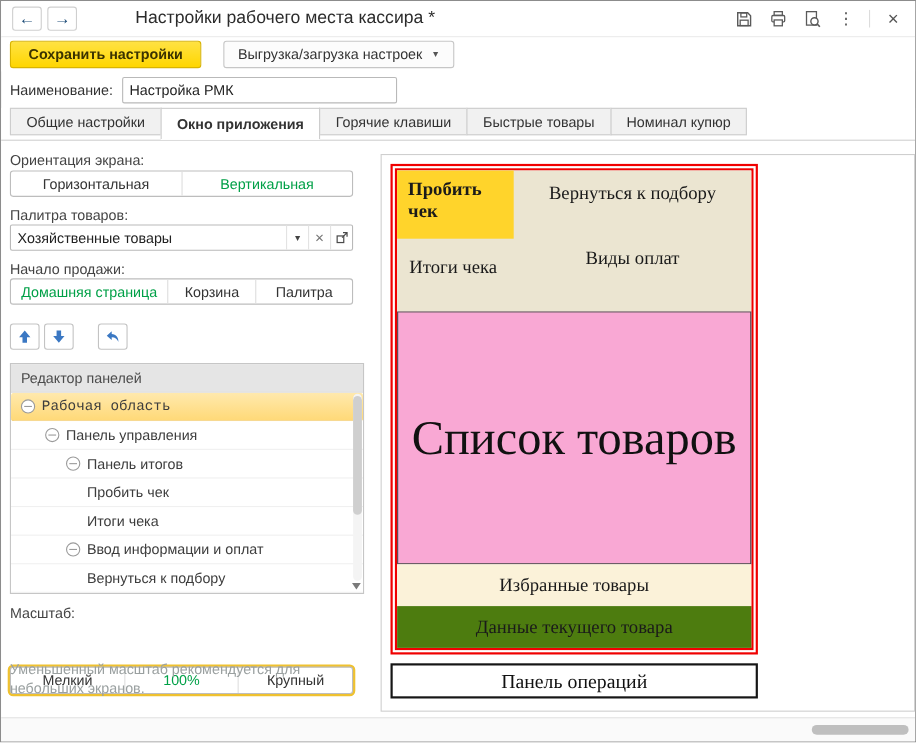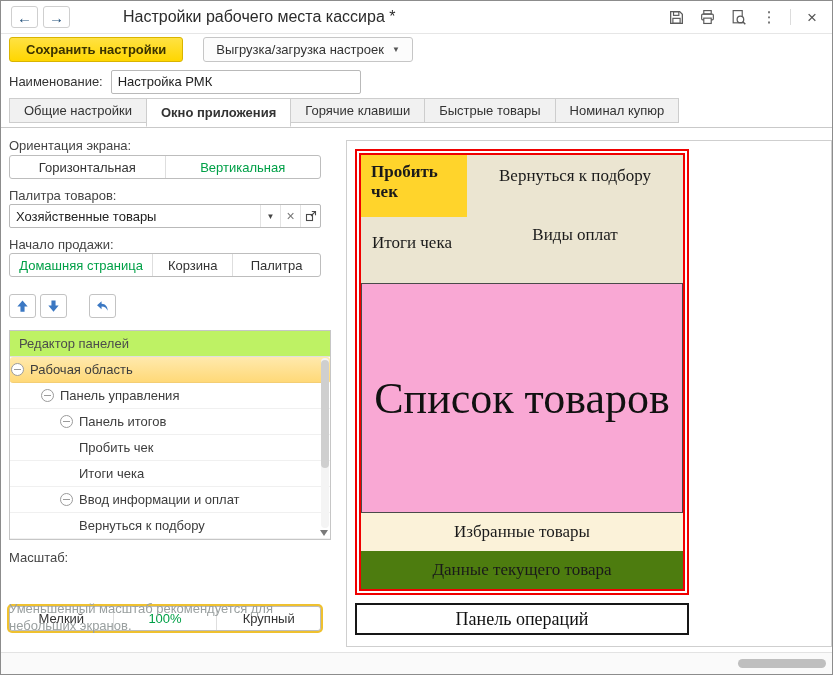--- a/index.html
+++ b/index.html
@@ -50,24 +50,24 @@
   .combo-caret { font-size: 8px; color: #444; }
   .combo-x { font-size: 14px; color: #777; line-height: 1; }
 
   
   .btn-row { position: absolute; left: 8px; top: 166px; display: flex; align-items: center; gap: 4px; }
   .icon-btn { width: 27px; height: 24px; border: 1px solid #c3c3c3; border-radius: 3px; background: #fff; display: flex; align-items: center; justify-content: center; cursor: pointer; }
   .btn-gap { width: 14px; }
 
   
   .tree { position: absolute; left: 8px; top: 202px; width: 322px; height: 210px; border: 1px solid #c6c6c6; background: #fff; overflow: hidden; }
-  .tree-header { height: 26px; background: #bef264; border-bottom: 1px solid #e0e0e0; display: flex; align-items: center; padding: 0 9px; color: #4c4c4c; }
+  .tree-header { height: 26px; background: #e5e5e5; border-bottom: 1px solid #e0e0e0; display: flex; align-items: center; padding: 0 9px; color: #4c4c4c; }
   .tree-row { height: 26px; display: flex; align-items: center; border-bottom: 1px solid #f0f0f0; color: #3d3d3d; cursor: pointer; }
   .tree-row.selected { background: linear-gradient(#ffe9ad, #ffd978); border-radius: 3px; border-bottom-color: #f4ce74; }
-  .l1 { padding-left: 1px; } .l2 { padding-left: 31px; } .l3 { padding-left: 50px; } .l4 { padding-left: 69px; }
+  .l1 { padding-left: 9px; font-family: Liberation Mono, monospace; } .l2 { padding-left: 31px; } .l3 { padding-left: 50px; } .l4 { padding-left: 69px; }
   .exp { width: 13px; height: 13px; border: 1px solid #9b9b9b; border-radius: 50%; margin-right: 6px; position: relative; flex: none; background: #fff; }
   .exp::after { content: ""; position: absolute; left: 2px; right: 2px; top: 5px; height: 1px; background: #9b9b9b; }
   .tree-vscroll { position: absolute; right: 1px; top: 27px; width: 8px; height: 170px; background: #f4f4f4; border-radius: 4px; }
   .tree-vthumb { position: absolute; top: 2px; left: 0; width: 8px; height: 108px; background: #cfcfcf; border-radius: 4px; }
   .tree-down-arrow { position: absolute; right: 2px; bottom: 3px; width: 0; height: 0; border-left: 4px solid transparent; border-right: 4px solid transparent; border-top: 6px solid #7a7a7a; }
 
   .hint { position: absolute; left: 8px; top: 472px; width: 280px; color: #9aa0a0; font-size: 13px; line-height: 17px; }
 
   
   .preview { position: absolute; left: 345px; top: 12px; width: 486px; height: 507px; border: 1px solid #cfcfcf; background: #fff; }

